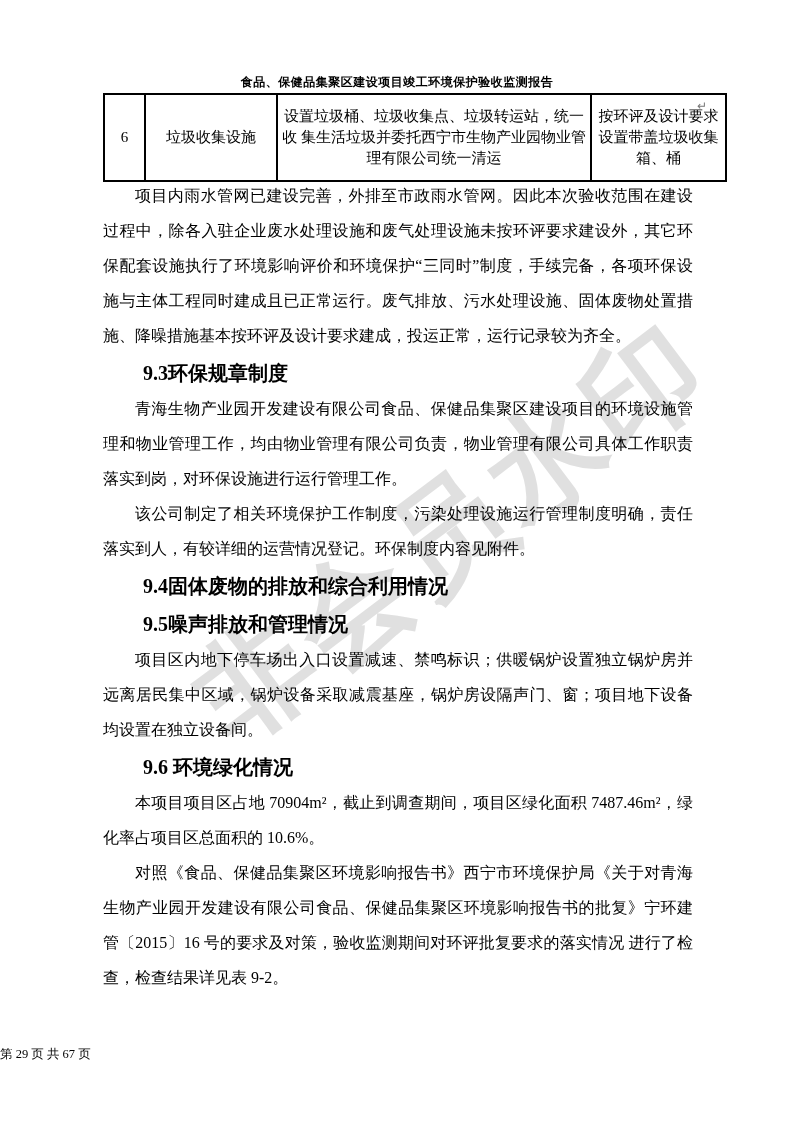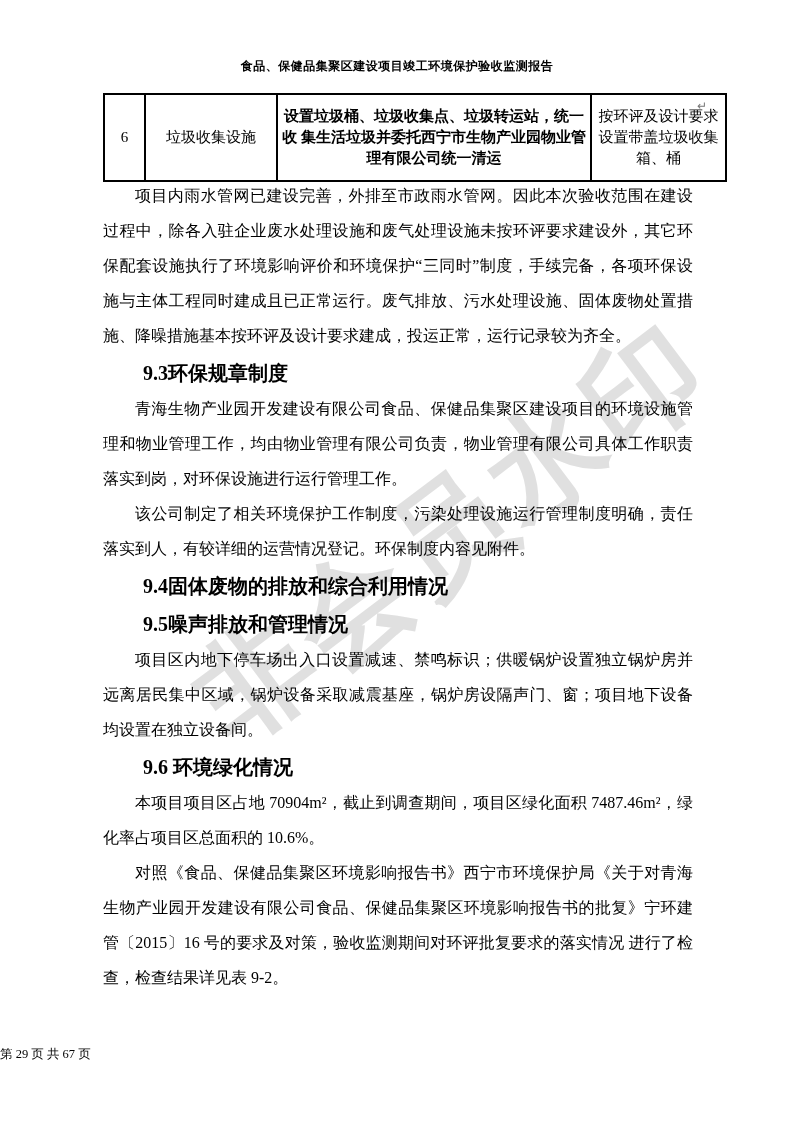--- a/index.html
+++ b/index.html
@@ -22,21 +22,21 @@
     color:#e0e0e0;
     white-space:nowrap;
     transform:rotate(-37deg);
     transform-origin:0 0;
     z-index:0;
     font-family:"Liberation Sans", sans-serif;
     user-select:none;
   }
   .header{
     position:absolute;
-    top:58px;left:0;width:100%;
+    top:74px;left:0;width:100%;
     text-align:center;
     font-size:12px;
     font-weight:bold;
     letter-spacing:0.5px;
     z-index:1;
   }
   .doc-table{
     position:absolute;
     top:93px;left:103px;
     width:590px;
@@ -49,21 +49,21 @@
     font-size:15px;
     line-height:21px;
     padding:2px 3px;
     text-align:center;
     vertical-align:middle;
     height:81px;
     word-break:break-all;
   }
   .col-idx{width:33px;}
   .col-name{width:124px;}
-  .col-desc{width:306px;font-weight:bold;}
+  .col-desc{width:306px;}
   .col-req{width:127px;}
   .pilcrow{
     position:absolute;
     left:697px;top:99px;
     font-size:12px;
     color:#777;
     z-index:1;
     font-family:"Liberation Sans", sans-serif;
   }
   .content{

